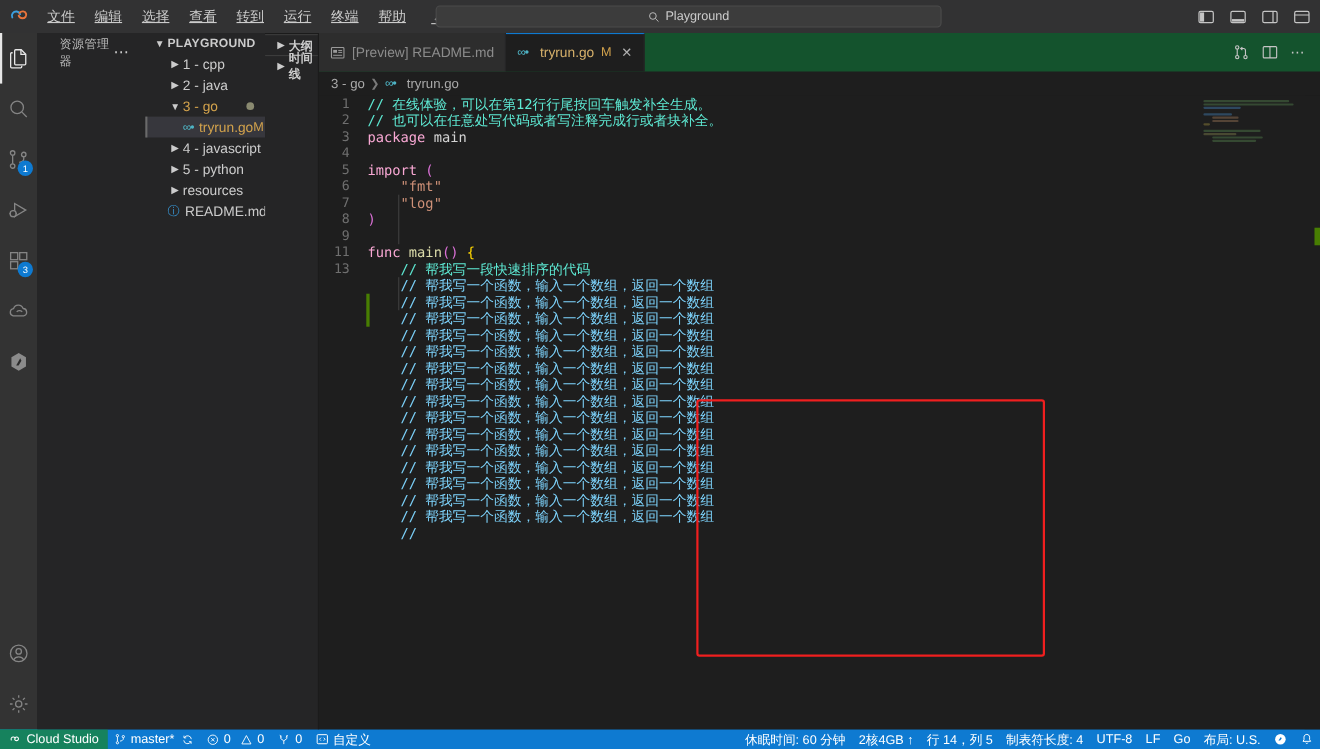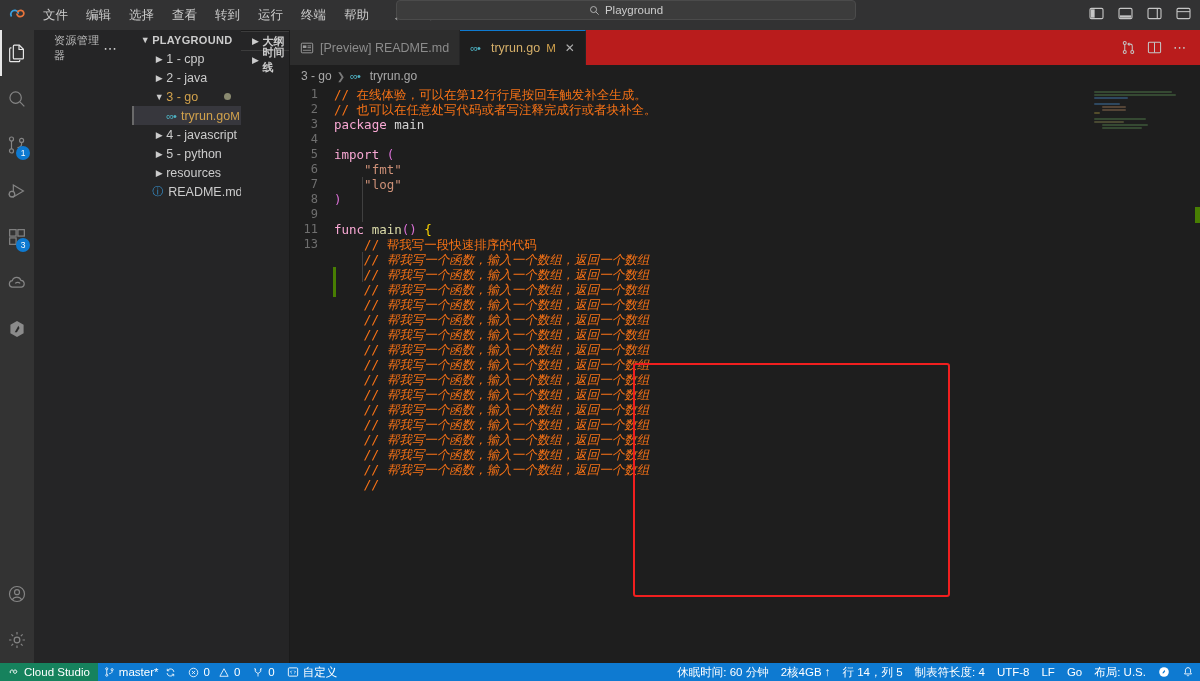--- a/index.html
+++ b/index.html
@@ -7,22 +7,22 @@
     width: 1200px; height: 681px;
     background: #1e1e1e;
     font-family: "Liberation Sans", "DejaVu Sans", sans-serif;
     overflow: hidden;
     color: #cccccc;
   }
   .app { position: relative; width: 1200px; height: 681px; display: flex; flex-direction: column; }
 
   
   .titlebar {
-    height: 30px; background: #323233; display: flex; 
-    flex: 0 0 30px; position: relative;
+    height: 30px; background: #323233; display: flex; align-items: center;
+    flex: 0 0 30px; position: relative; text-decoration: underline;
   }
   .logo { width: 34px; height: 30px; display: flex; align-items: center; justify-content: center; }
   .menu { display: flex; align-items: center; height: 30px; }
   .menu-item {
     font-size: 12.5px; color: #cccccc; padding: 0 9px; height: 30px;
     display: flex; align-items: center; cursor: default;
   }
   .navarrows { display: flex; align-items: center; margin-left: 14px; gap: 14px; color: #a0a0a0; }
   .navarrow { font-size: 15px; line-height: 1; cursor: default; }
   .searchbox {
@@ -87,21 +87,21 @@
   .dot-mod { margin-left: auto; width: 7px; height: 7px; border-radius: 50%; background: #8a8a70; }
   .sb-bottom { border-top: 1px solid #1b1b1b; }
   .sb-panel {
     height: 19px; display: flex; align-items: center; font-size: 11px; font-weight: bold;
     color: #cccccc; border-top: 1px solid #3c3c3c; padding-left: 8px; cursor: default;
   }
   .sb-resize { position: absolute; right: 0; top: 0; bottom: 0; width: 1px; background: #1b1b1b; }
 
   
   .editorarea { flex: 1 1 auto; display: flex; flex-direction: column; background: #1e1e1e; min-width: 0; }
-  .tabsrow { height: 35px; background: #b91c1c; display: flex; align-items: stretch; position: relative; text-align: center; }
+  .tabsrow { height: 35px; background: #14532d; display: flex; align-items: stretch; position: relative; text-align: center; }
   .tab {
     display: flex; align-items: center; gap: 6px; padding: 0 10px; font-size: 12.5px;
     background: #2d2d2d; color: #8c8c8c; border-right: 1px solid #252526; cursor: default;
     max-width: 260px;
   }
   .tab.active { background: #1e1e1e; color: #d6b06a; border-top: 1px solid #0e7ad1; padding-top: 0; }
   .tab .tclose { font-size: 12px; color: #b0b0b0; margin-left: 3px; }
   .tab-m { font-size: 11.5px; color: #d2a24c; }
   .tabs-actions { margin-left: auto; display: flex; align-items: center; gap: 2px; padding-right: 8px; }
   .ta { width: 24px; height: 24px; display: flex; align-items: center; justify-content: center; color: #c5c5c5; }
@@ -118,28 +118,28 @@
     font-size: 12.5px; line-height: 15px;
   }
   .cline { height: 15px; display: flex; align-items: center; white-space: pre; position: relative; }
   .ln {
     width: 42px; flex: 0 0 42px; text-align: right; padding-right: 14px;
     color: #6f6f6f; font-size: 12px; user-select: none;
   }
   .cline.cur .ln { color: #c6c6c6; font-weight: bold; }
   .gutterbar { position: absolute; left: 43px; width: 3px; top: 0; bottom: 0; background: #487e02; }
   .ctext { padding-left: 2px; }
-  .cmt { color: #f97316; }
+  .cmt { color: #5eead4; }
   .kw { color: #f9a8d4; }
   .fn { color: #dcdcaa; }
   .str { color: #ce9178; }
   .pn { color: #ffd700; }
   .pn2 { color: #da70d6; }
   .plain { color: #d4d4d4; }
-  .ghost { color: #f97316; font-style: italic; }
+  .ghost { color: #7dd3fc; }
   .guide { position: absolute; left: 72px; top: 0; bottom: 0; width: 1px; background: #404040; }
 
   .sugg-box {
     position: absolute; left: 343px; top: 276px; width: 317px; height: 234px;
     border: 2px solid #f01f1f; border-radius: 3px; pointer-events: none; z-index: 5;
   }
   .minimap {
     position: absolute; right: 14px; top: 4px; width: 92px; height: 100%;
     opacity: .72; pointer-events: none;
   }

